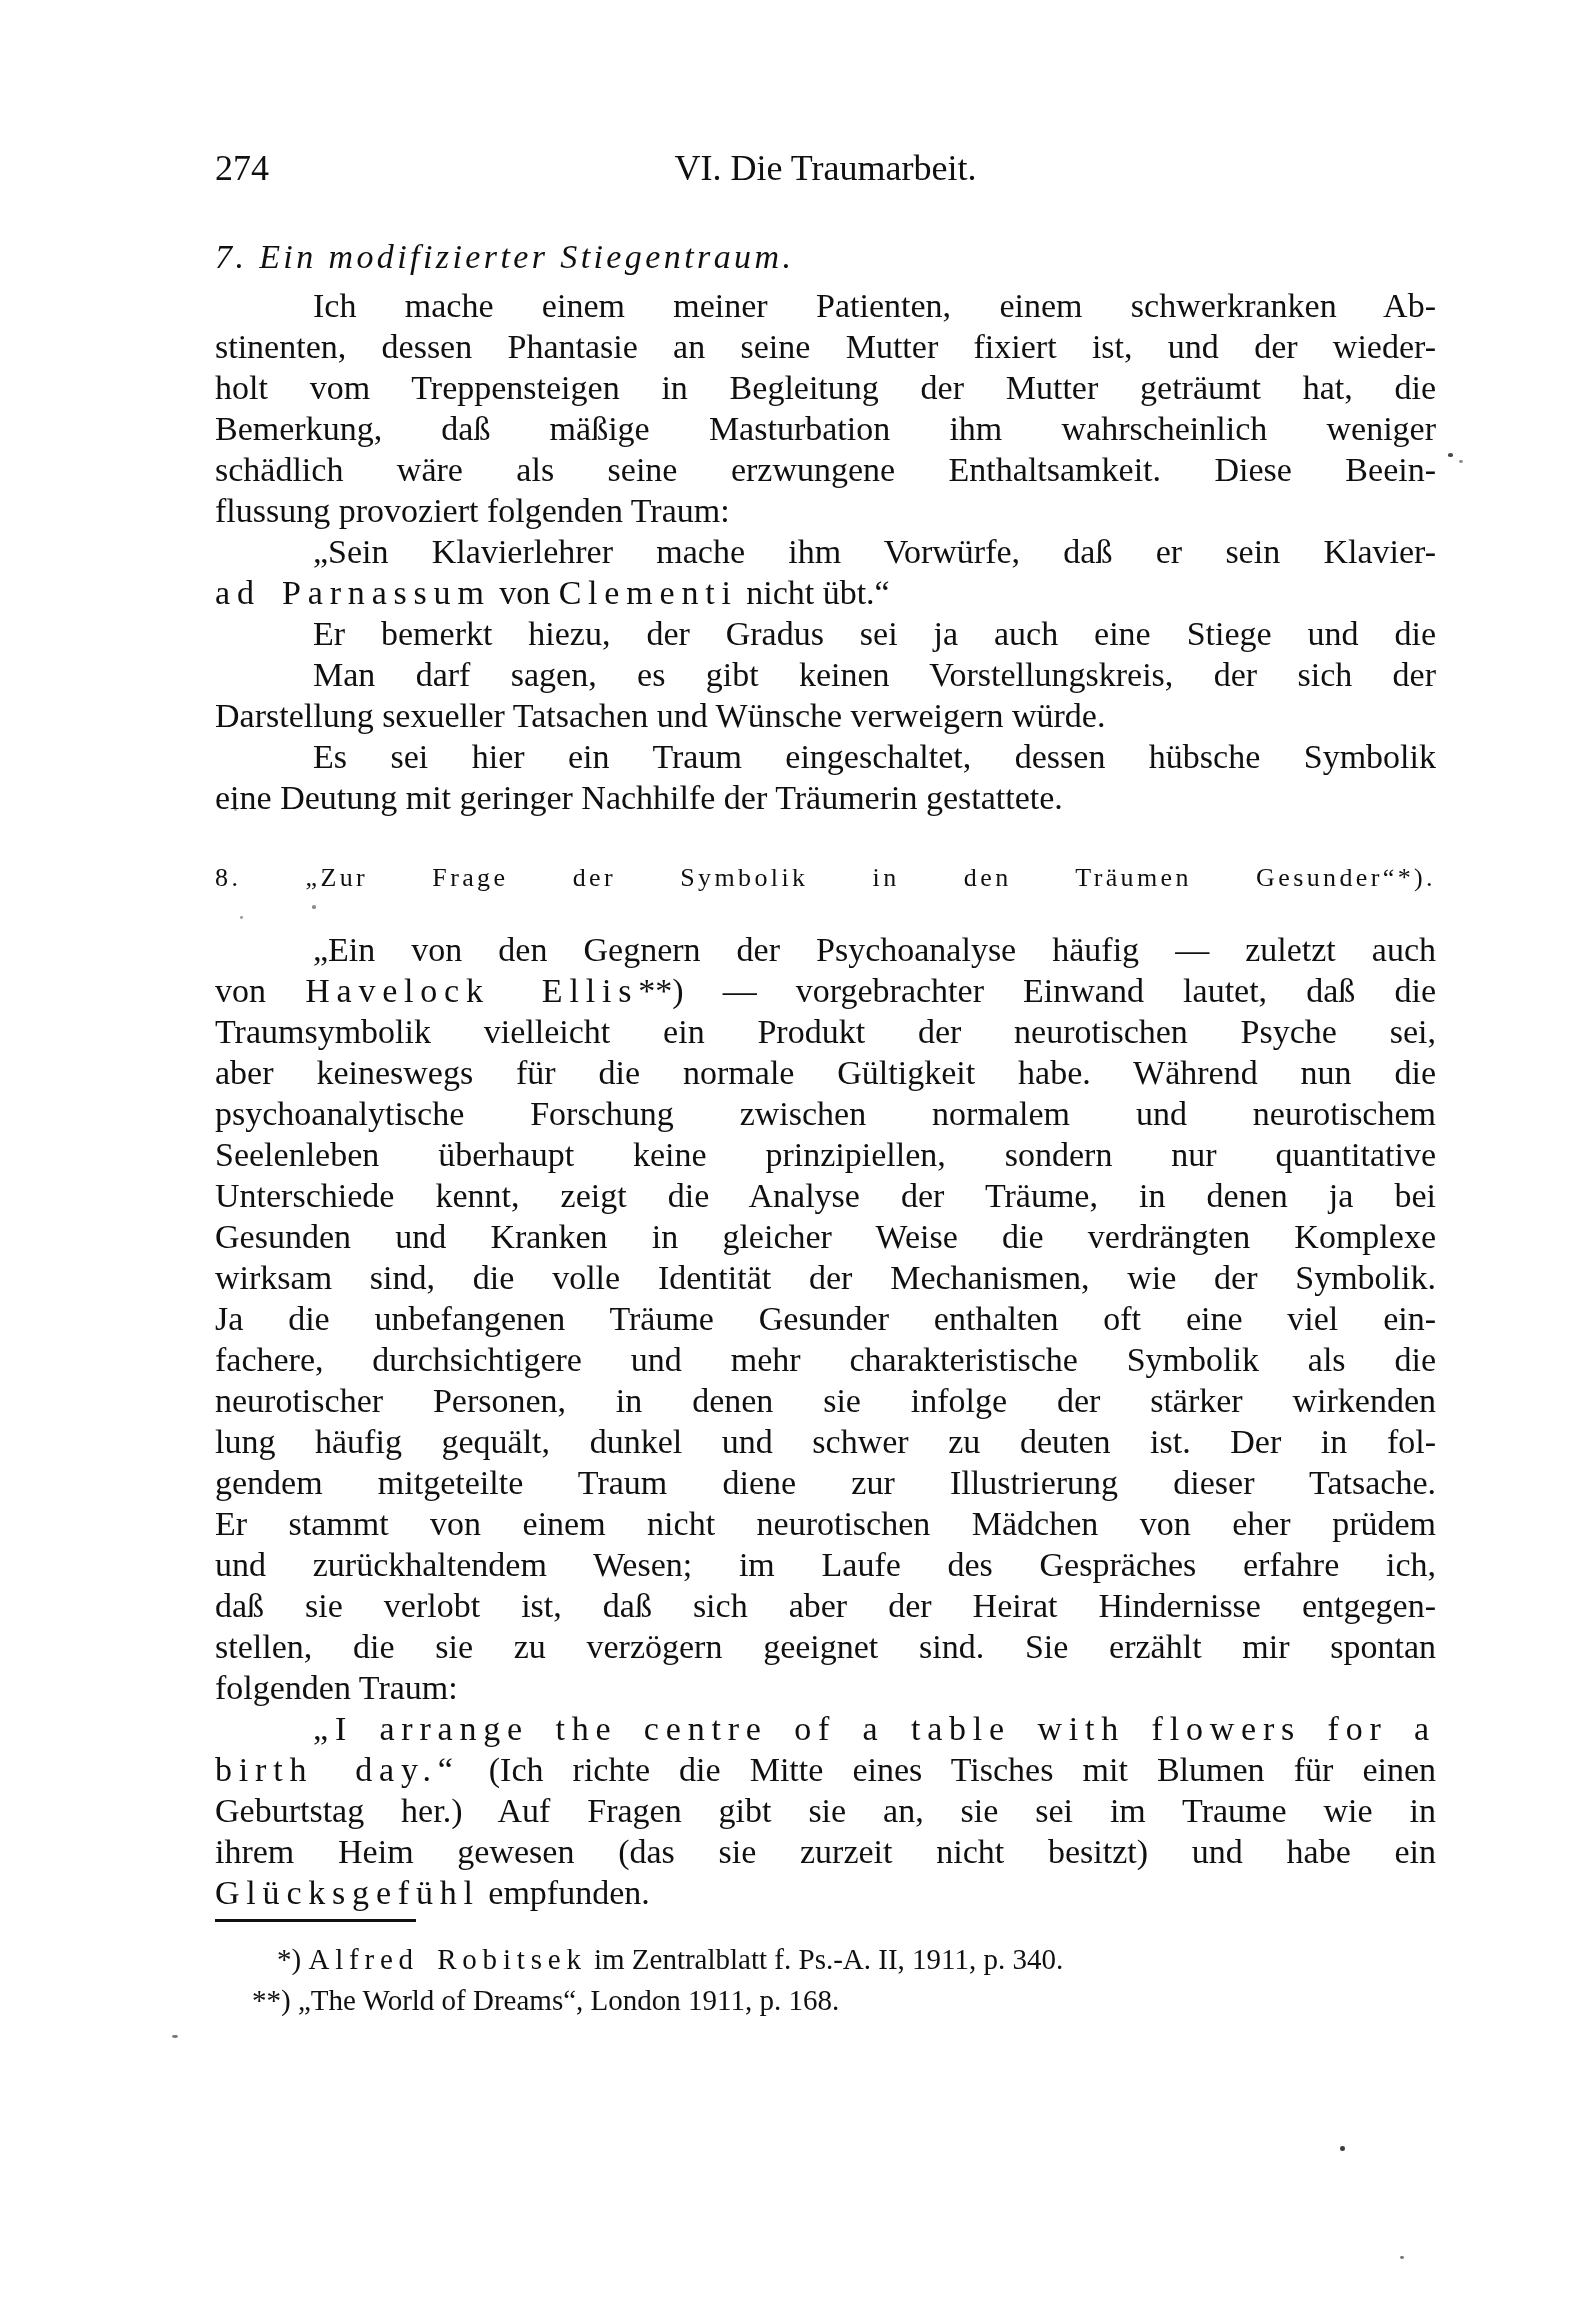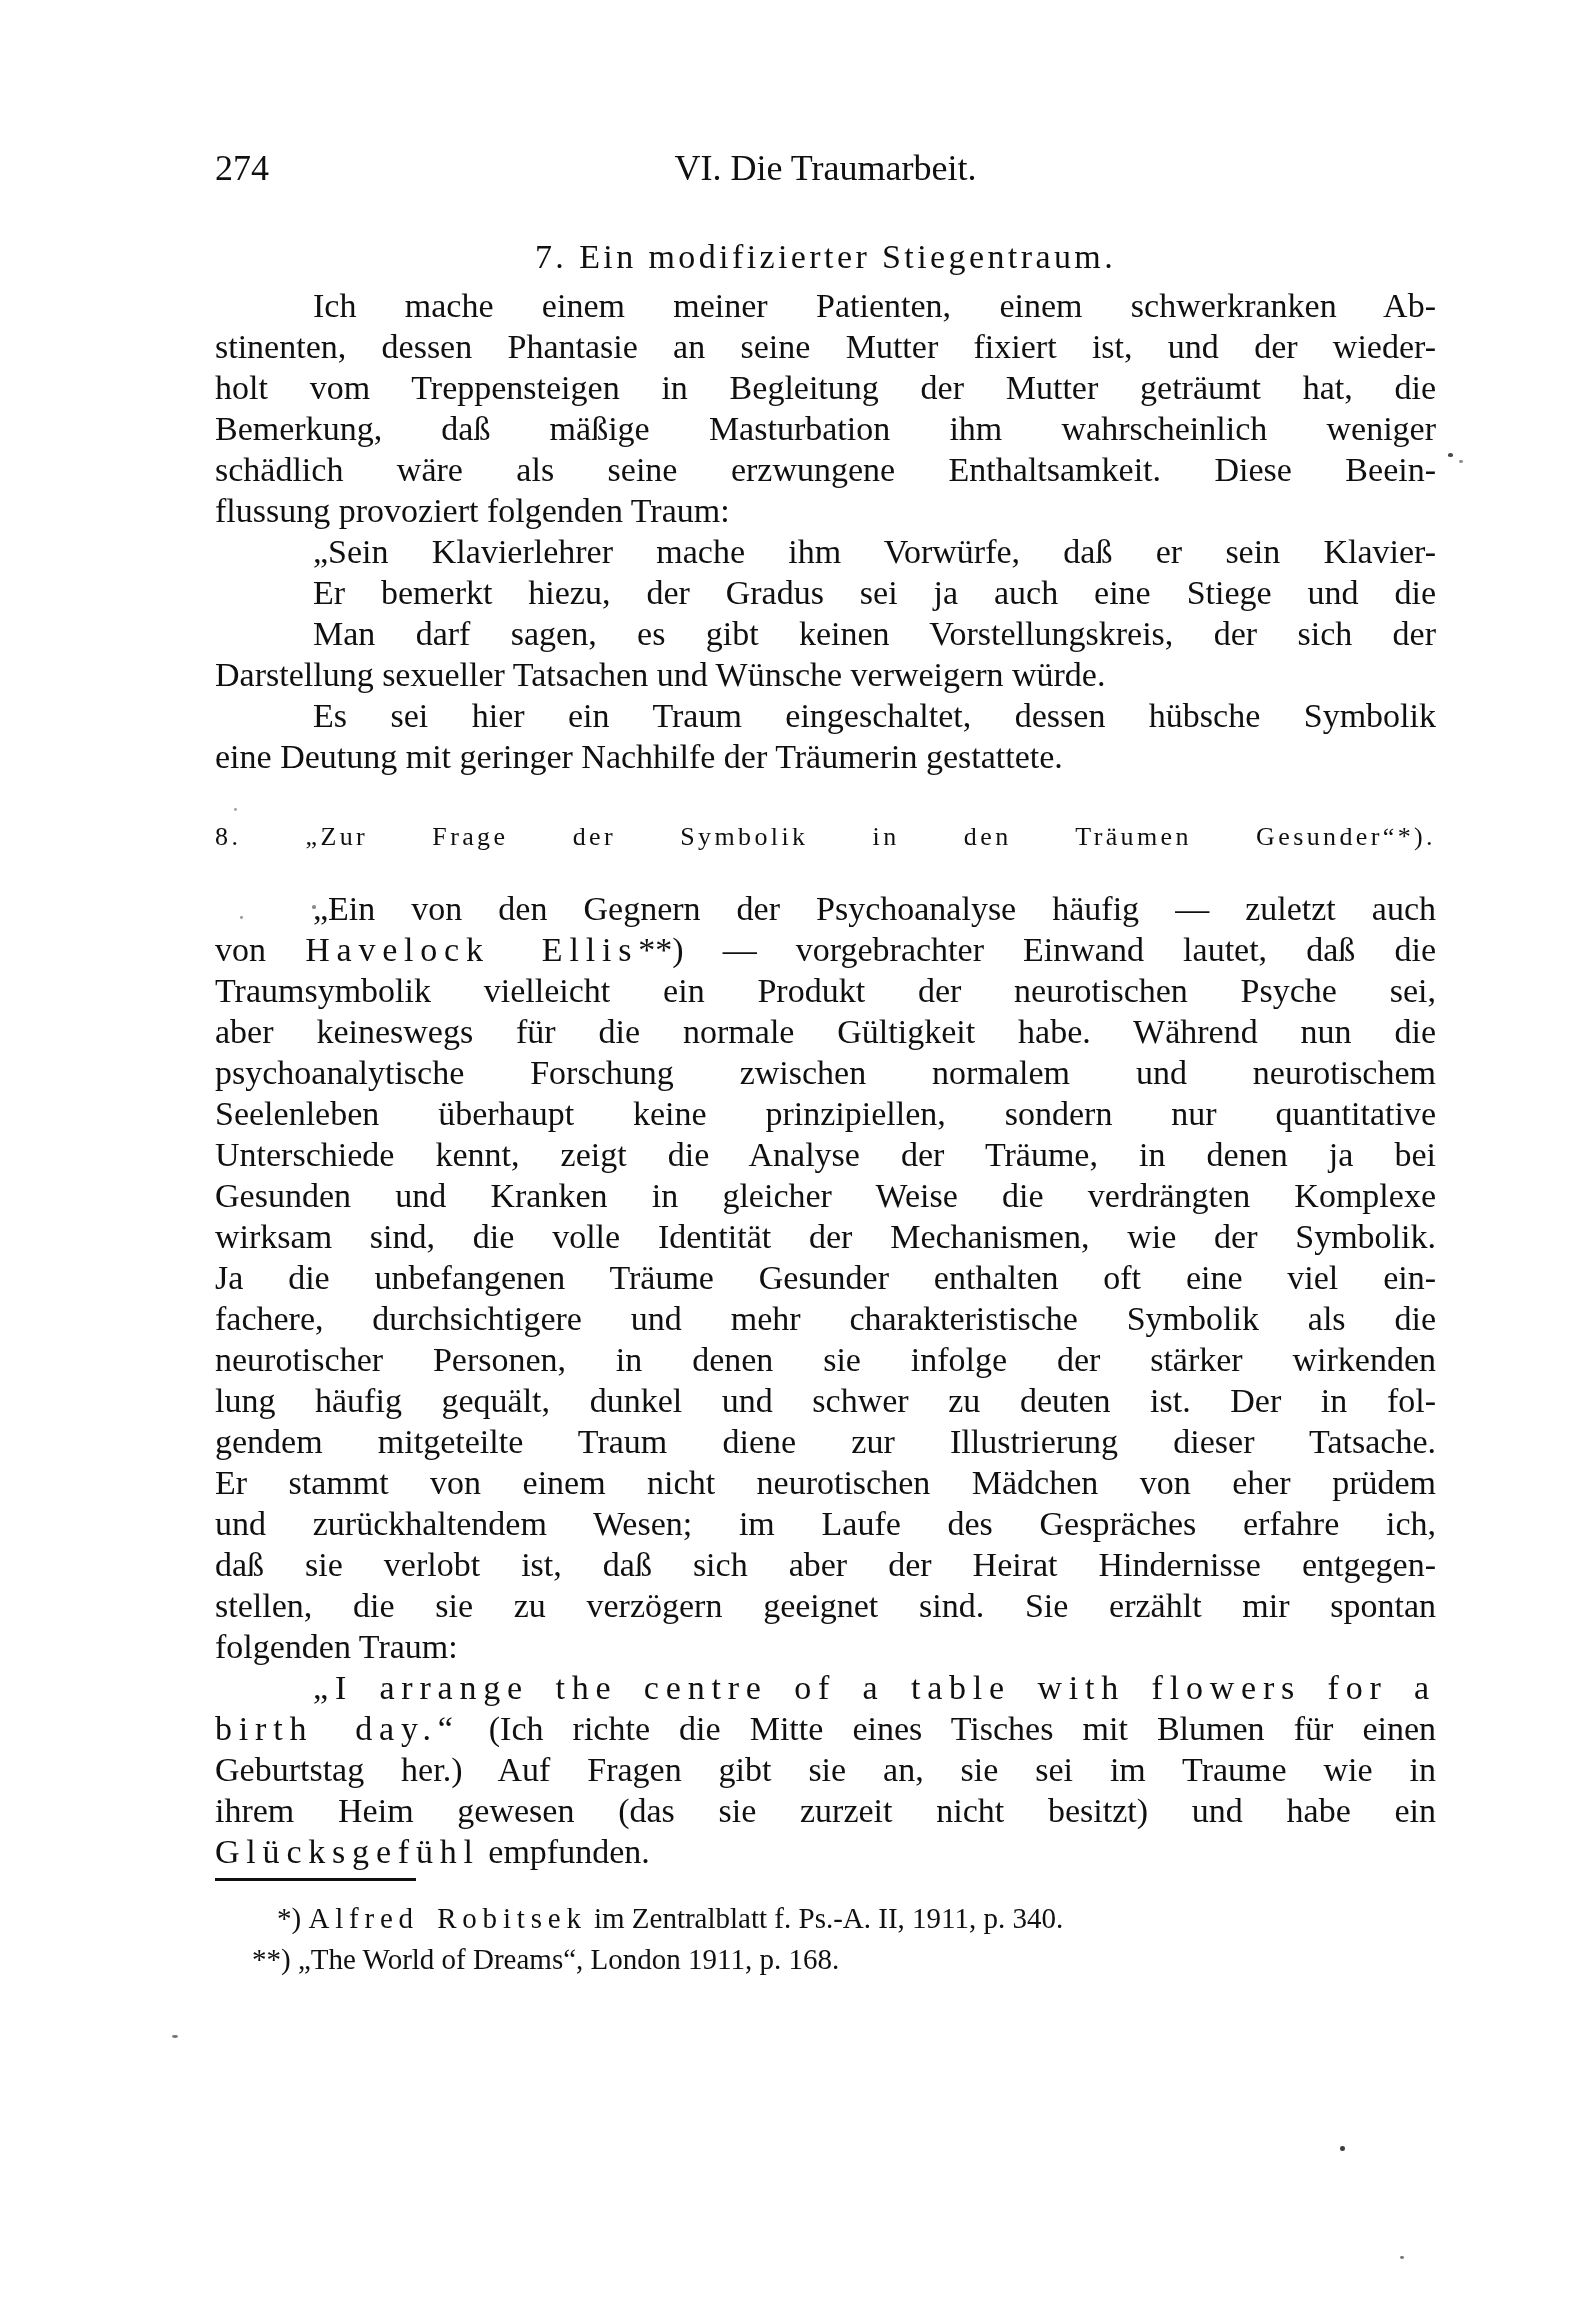--- a/index.html
+++ b/index.html
@@ -10,21 +10,21 @@
     background:var(--paper); color:var(--ink);
     font-family:"Liberation Serif","DejaVu Serif",serif;
     overflow:hidden;
   }
   .content { position:relative; width:1221px; margin-left:215px; padding-top:148px; }
   .page-header { position:relative; height:43px; font-size:36px; line-height:41px; }
   .page-number { position:absolute; left:0; top:0; }
   .running-title { position:absolute; left:0; right:0; text-align:center; }
   .h7 {
     margin-top:45px; font-size:34px; line-height:41px;
-    text-align:center; letter-spacing:0.10em; white-space:nowrap;
+    letter-spacing:0.10em; white-space:nowrap;font-style:italic;
   }
   .body7 { margin-top:8.4px; }
   .h8 {
     margin-top:39px; font-size:26px; line-height:41px;
     letter-spacing:0.13em; text-align:justify; text-align-last:justify; white-space:nowrap;
   }
   .body8 { margin-top:31px; }
   .bodytext { font-size:34px; line-height:41px; }
   .ln { text-align:justify; text-align-last:justify; min-height:41px; }
   .ln.last { text-align-last:left; }
@@ -54,20 +54,21 @@
         <div class="para">
           <div class="ln indent"><span>Ich mache einem meiner Patienten, einem schwerkranken Ab-</span></div>
           <div class="ln"><span>stinenten, dessen Phantasie an seine Mutter fixiert ist, und der wieder-</span></div>
           <div class="ln"><span>holt vom Treppensteigen in Begleitung der Mutter geträumt hat, die</span></div>
           <div class="ln"><span>Bemerkung, daß mäßige Masturbation ihm wahrscheinlich weniger</span></div>
           <div class="ln"><span>schädlich wäre als seine erzwungene Enthaltsamkeit. Diese Beein-</span></div>
           <div class="ln last"><span>flussung provoziert folgenden Traum:</span></div>
         </div>
         <div class="para">
           <div class="ln indent"><span>„Sein Klavierlehrer mache ihm Vorwürfe, daß er sein Klavier-</span></div>
+          <div class="ln last"><span class="sperr">ad Parnassum</span><span> von </span><span class="sperr">Clementi</span><span> nicht übt.“</span></div>
         </div>
         <div class="para">
           <div class="ln indent"><span>Er bemerkt hiezu, der Gradus sei ja auch eine Stiege und die</span></div>
         </div>
         <div class="para">
           <div class="ln indent"><span>Man darf sagen, es gibt keinen Vorstellungskreis, der sich der</span></div>
           <div class="ln last"><span>Darstellung sexueller Tatsachen und Wünsche verweigern würde.</span></div>
         </div>
         <div class="para">
           <div class="ln indent"><span>Es sei hier ein Traum eingeschaltet, dessen hübsche Symbolik</span></div>

